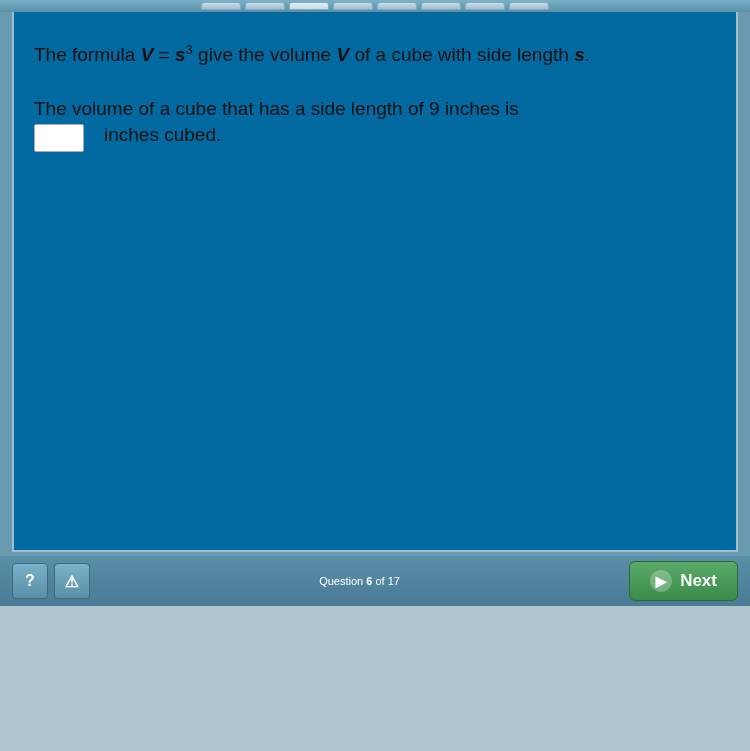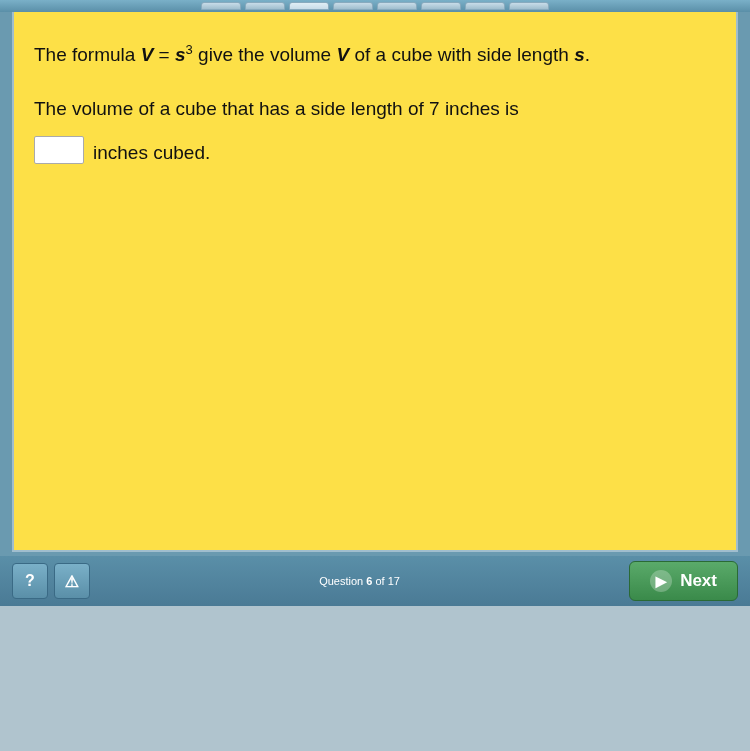--- a/index.html
+++ b/index.html
@@ -29,21 +29,21 @@
       border-radius: 3px 3px 0 0;
       border: 1px solid #88aabe;
     }
 
     .tab-btn.active {
       background: linear-gradient(to bottom, #e0eef5, #c8dce8);
     }
 
     .content-area {
       margin: 0 12px;
-      background: #fde047;
+      background: #0369a1;
       border: 2px solid #a0bece;
       border-top: none;
       min-height: 540px;
       padding: 28px 20px 20px 20px;
     }
 
     .formula-text {
       font-size: 19px;
       line-height: 1.5;
       color: #111;
@@ -61,25 +61,25 @@
     }
 
     .question-text {
       font-size: 19px;
       line-height: 1.6;
       color: #111;
     }
 
     .answer-row {
       display: inline-flex;
-      align-items: flex-end;
-      gap: 9px;
+      align-items: flex-start;
+      gap: 20px;
       font-size: 19px;
       color: #111;
-      margin-top: 12px;
+      margin-top: 0;
     }
 
     .answer-input {
       width: 50px;
       height: 28px;
       border: 1.5px solid #aaa;
       border-radius: 2px;
       font-size: 16px;
       padding: 2px 4px;
       background: #fff;
@@ -175,21 +175,21 @@
   <div class="tab-btn"></div>
   <div class="tab-btn"></div>
   <div class="tab-btn"></div>
 </div>
 
 <div class="content-area">
   <div class="formula-text">
     The formula <i>V</i> = <i>s</i><sup>3</sup> give the volume <i>V</i> of a cube with side length <i>s</i>.
   </div>
   <div class="question-text">
-    The volume of a cube that has a side length of 7 inches is
+    The volume of a cube that has a side length of 9 inches is
   </div>
   <div class="answer-row">
     <input type="text" class="answer-input" value="" style="">
     <span> inches cubed.</span>
   </div>
 </div>
 
 <div class="bottom-bar">
   <div class="bottom-left">
     <div class="icon-btn">?</div>

